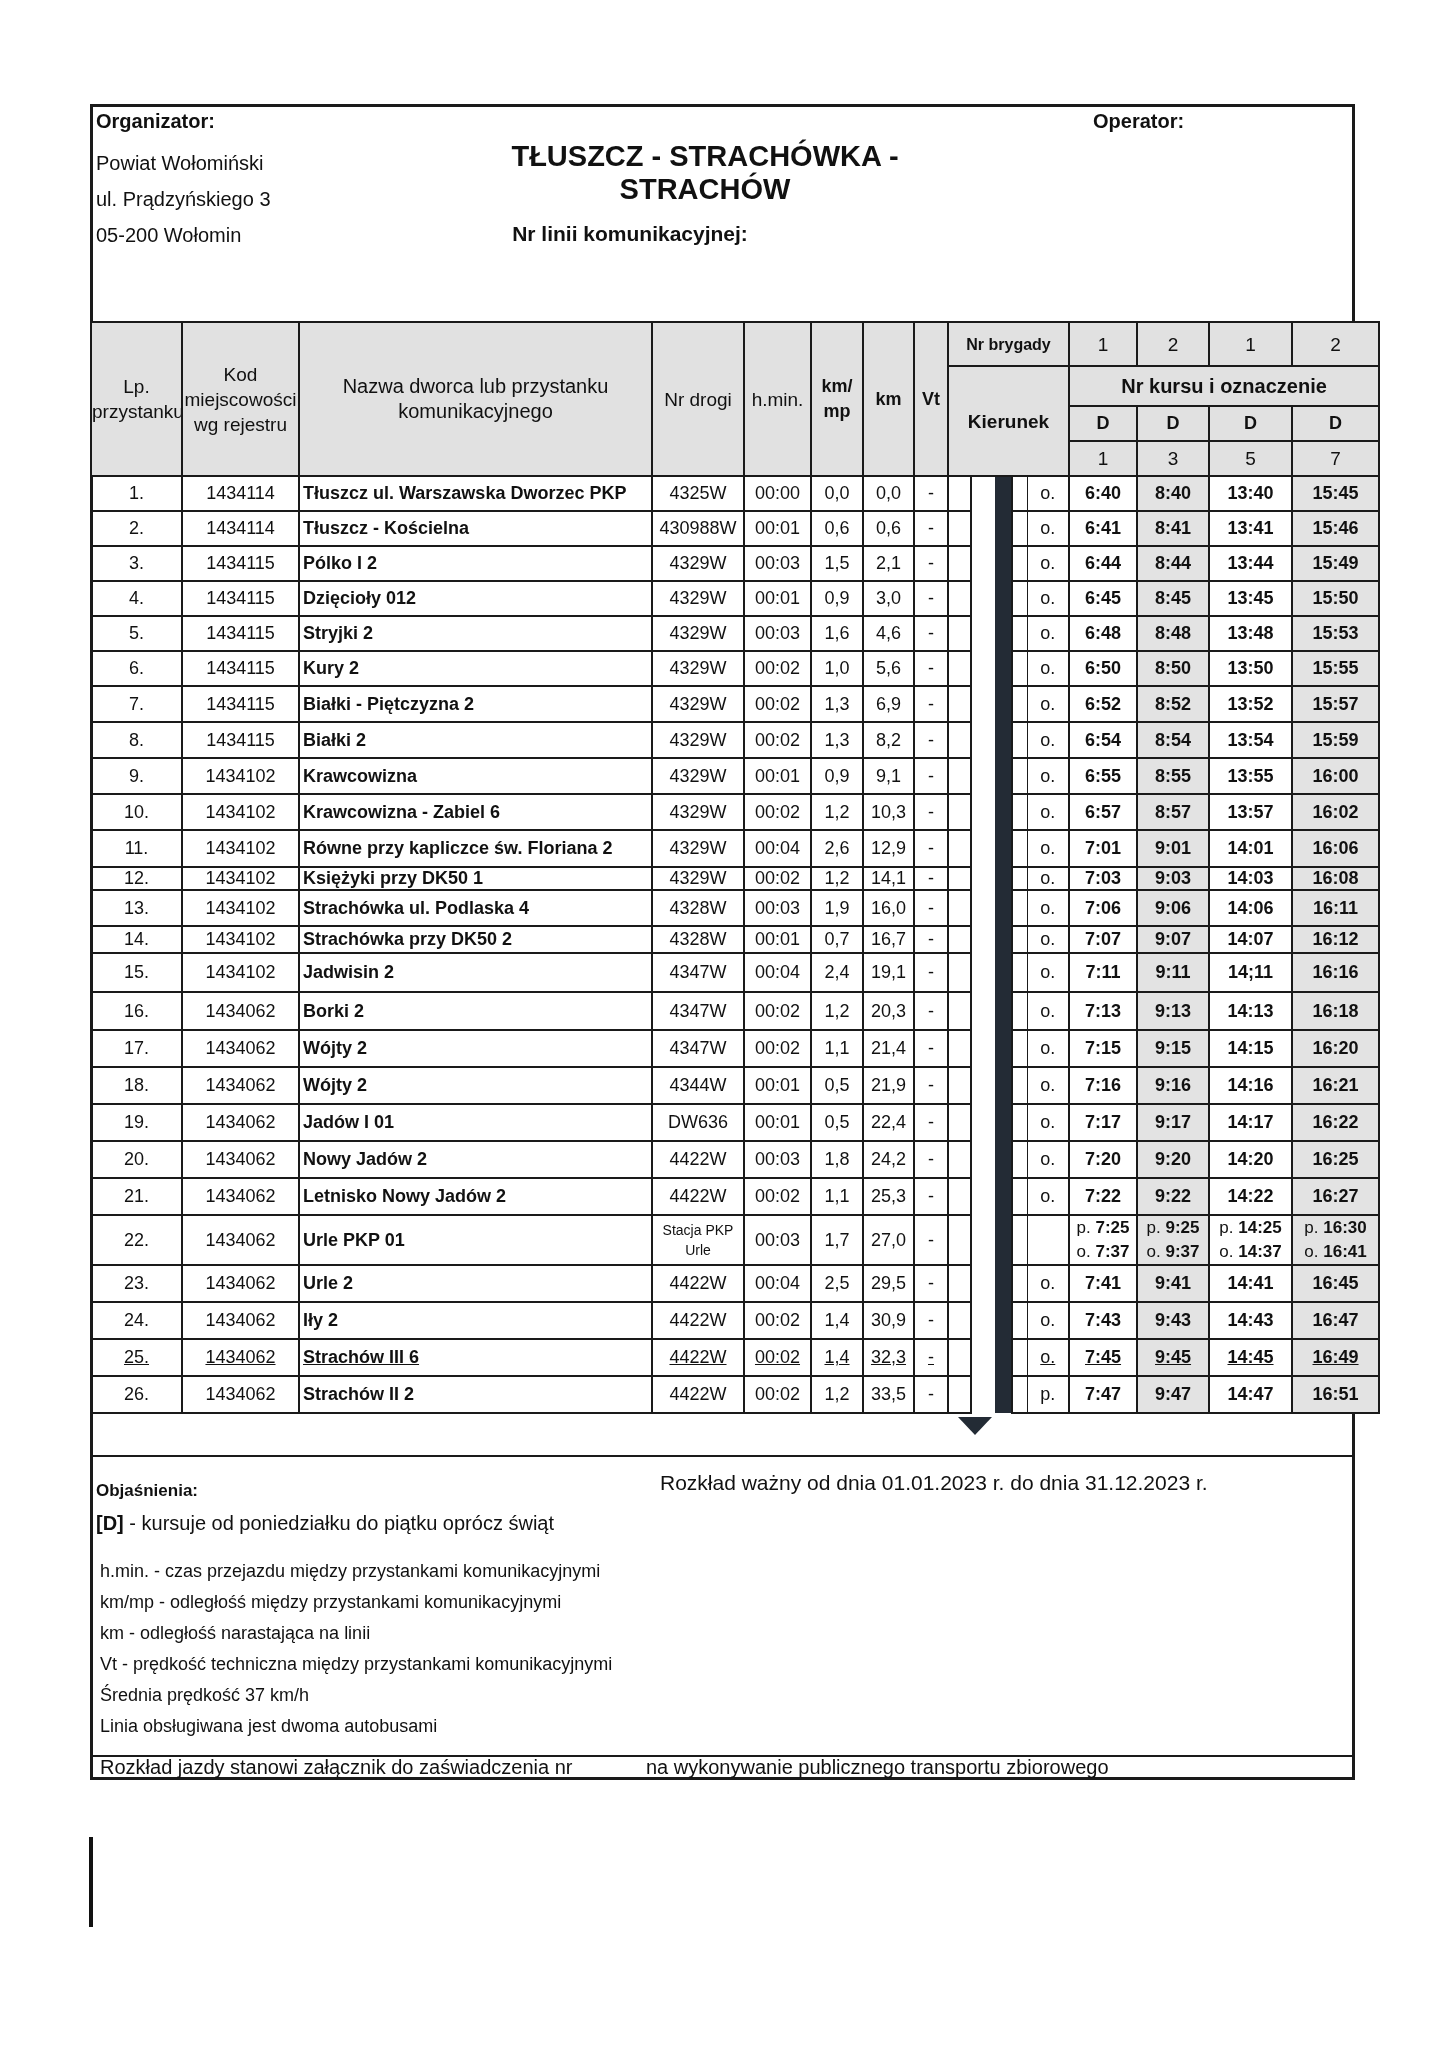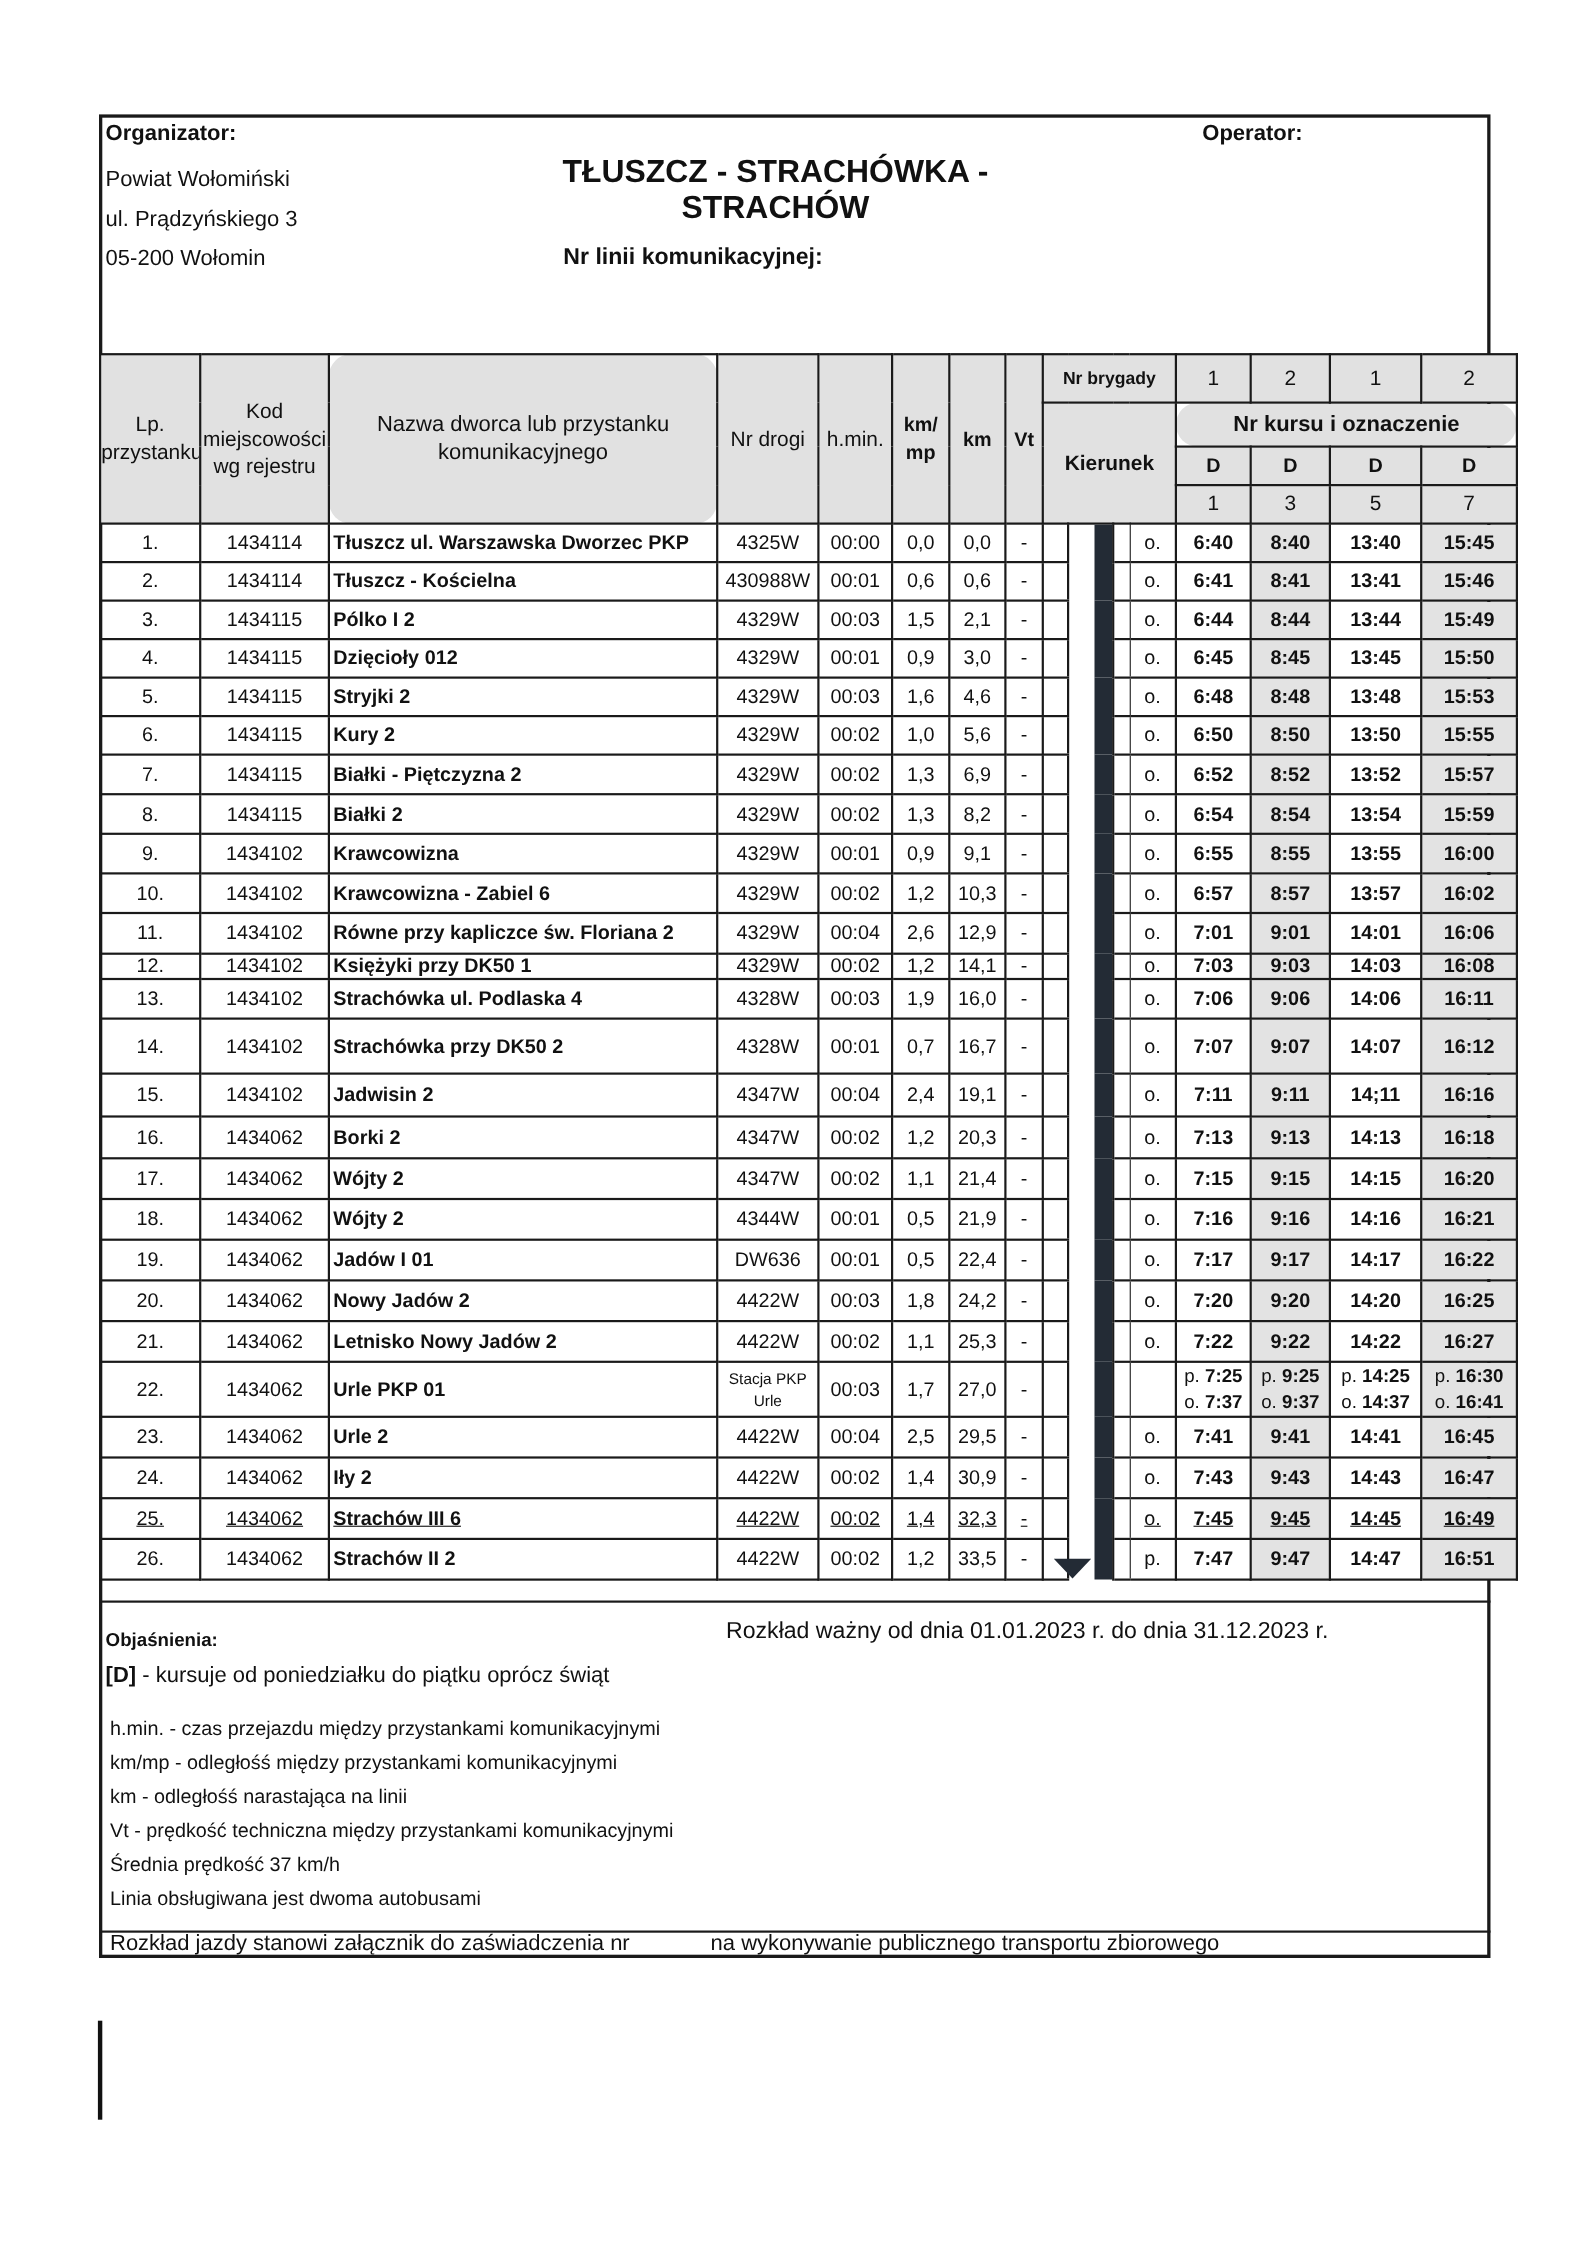--- a/index.html
+++ b/index.html
@@ -11,21 +11,21 @@
   .info-label { position:absolute; font-size:20px; }
   .bold { font-weight:bold; }
   .title-inner { position:absolute; left:425px; top:140px; width:560px; text-align:center; font-size:29px; font-weight:bold; }
   .lineno { position:absolute; left:480px; width:300px; top:222px; text-align:center; font-size:21px; font-weight:bold; }
 
   table.tt { position:absolute; left:90px; top:321px; width:1265px; border-collapse:collapse; table-layout:fixed; }
   table.tt td { border:2.5px solid #1a1a1a; padding:0; text-align:center; vertical-align:middle;
                 font-size:18px; overflow:hidden; white-space:nowrap; }
   table.tt thead td { background:#e1e1e1; font-weight:bold; white-space:normal; line-height:25px; }
   table.tt thead td.hnum { font-weight:normal; font-size:19px; }
-  table.tt thead td.hbig { font-size:20px;border-radius:20px; }
+  table.tt thead td.hbig { font-size:20px; }
   table.tt tbody td.name { text-align:left; font-weight:bold; padding-left:3px; }
   table.tt tbody td.time { font-weight:bold; font-size:18px; }
   table.tt tbody td.gray { background:#e3e3e3; }
   table.tt tbody td.small { font-size:14px; line-height:20px; white-space:normal; }
   table.tt tbody td.arrowcol { border-top:none; border-bottom:none; position:relative; }
   table.tt tbody td.kier-a { border-right:none; }
   table.tt tbody td.kier-b { border-left:none; border-right:1px solid #1a1a1a; }
   table.tt tbody td.kier-c { border-left:1px solid #1a1a1a; }
   .shaft { position:absolute; left:23px; top:-3px; bottom:-3px; width:16px; background:#232b35; }
   .time2 { font-weight:bold; line-height:24px; font-size:17px; }
@@ -362,21 +362,21 @@
         <td class="arrowcol">
           <div class="shaft"></div>
         </td>
         <td class="kier-b"></td>
         <td class="kier-c">o.</td>
         <td class="time">7:06</td>
         <td class="time gray">9:06</td>
         <td class="time">14:06</td>
         <td class="time gray">16:11</td>
       </tr>
-      <tr style="height: 50px;">
+      <tr style="height: 27px;">
         <td>14.</td>
         <td>1434102</td>
         <td class="name">Strachówka przy DK50 2</td>
         <td>4328W</td>
         <td>00:01</td>
         <td>0,7</td>
         <td>16,7</td>
         <td>-</td>
         <td class="kier-a"></td>
         <td class="arrowcol">

